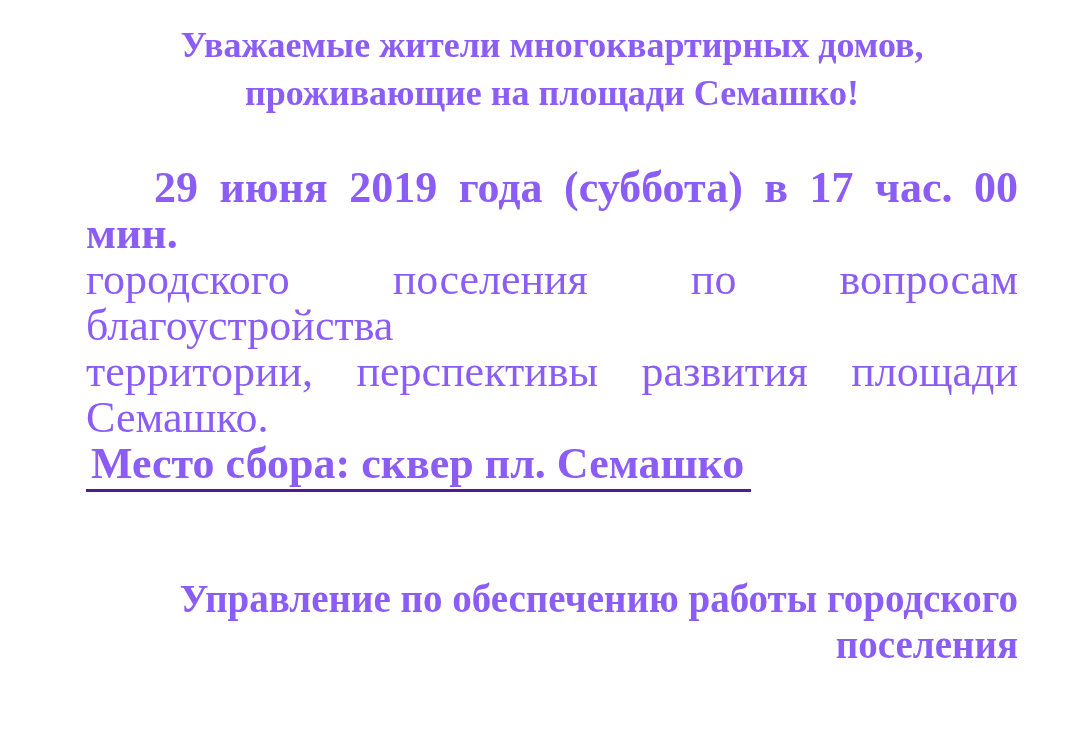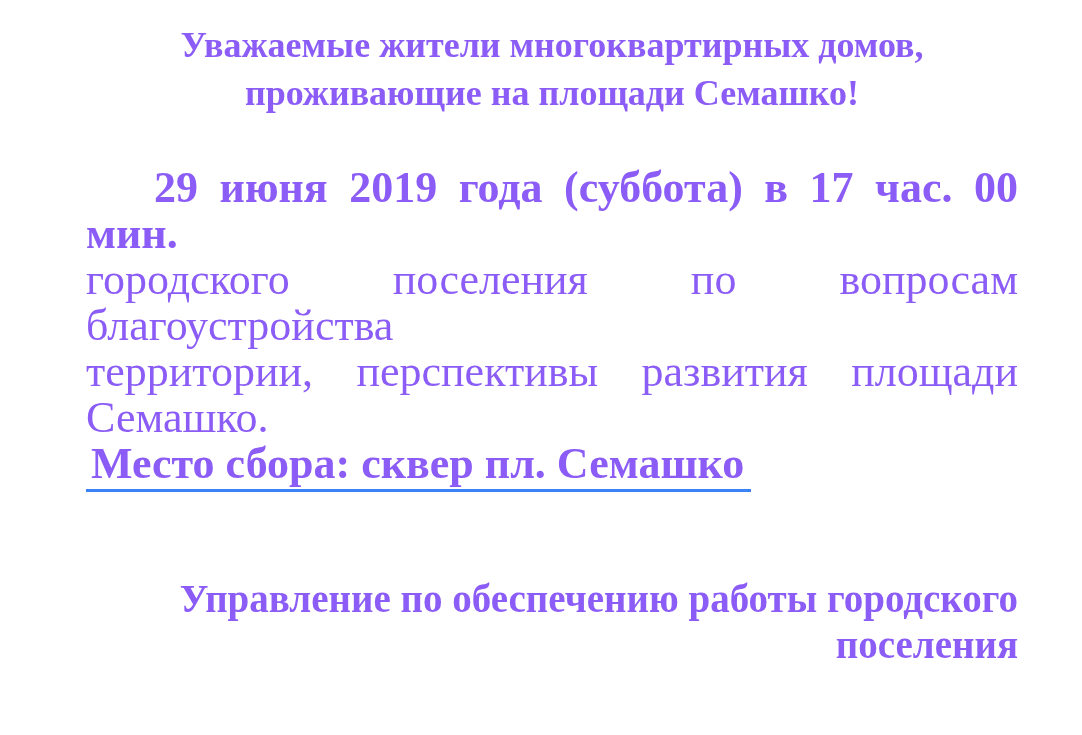--- a/index.html
+++ b/index.html
@@ -41,21 +41,21 @@
     text-align-last: justify;
   }
   .date-line {
     font-weight: bold;
     text-indent: 68px;
   }
   .meeting-line {
     font-weight: bold;
   }
   .meeting-line .underlined {
-    border-bottom: 3px solid #3b82f6;
+    border-bottom: 3px solid #4c1d95;
     padding: 0 7px 1px 5px;
   }
   .footer {
     margin-top: 89px;
     text-align: right;
     font-weight: bold;
     font-size: 39px;
     line-height: 46px;
   }
 </style>

